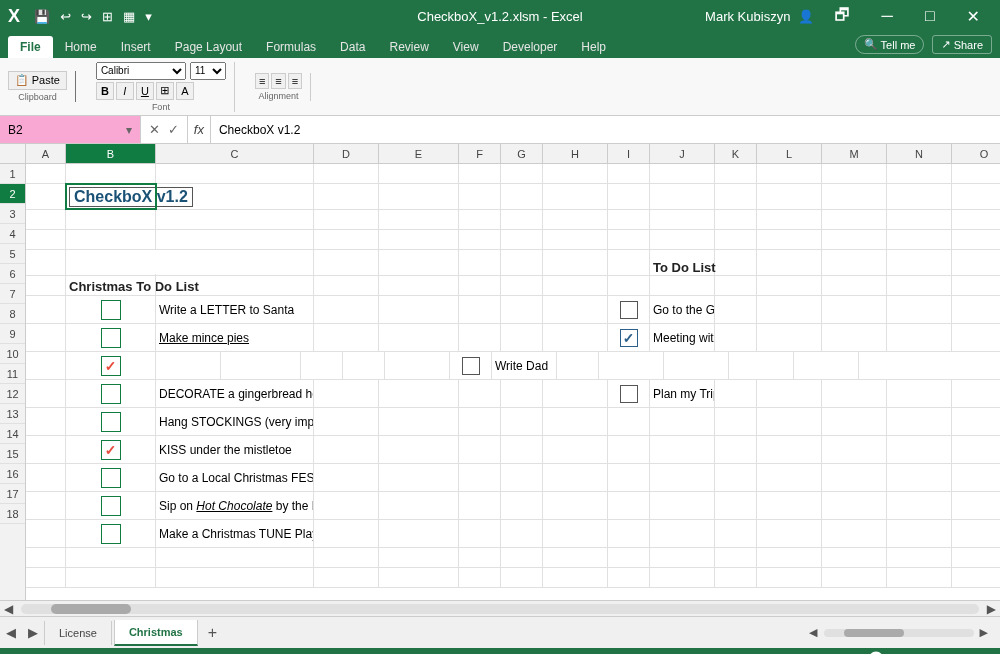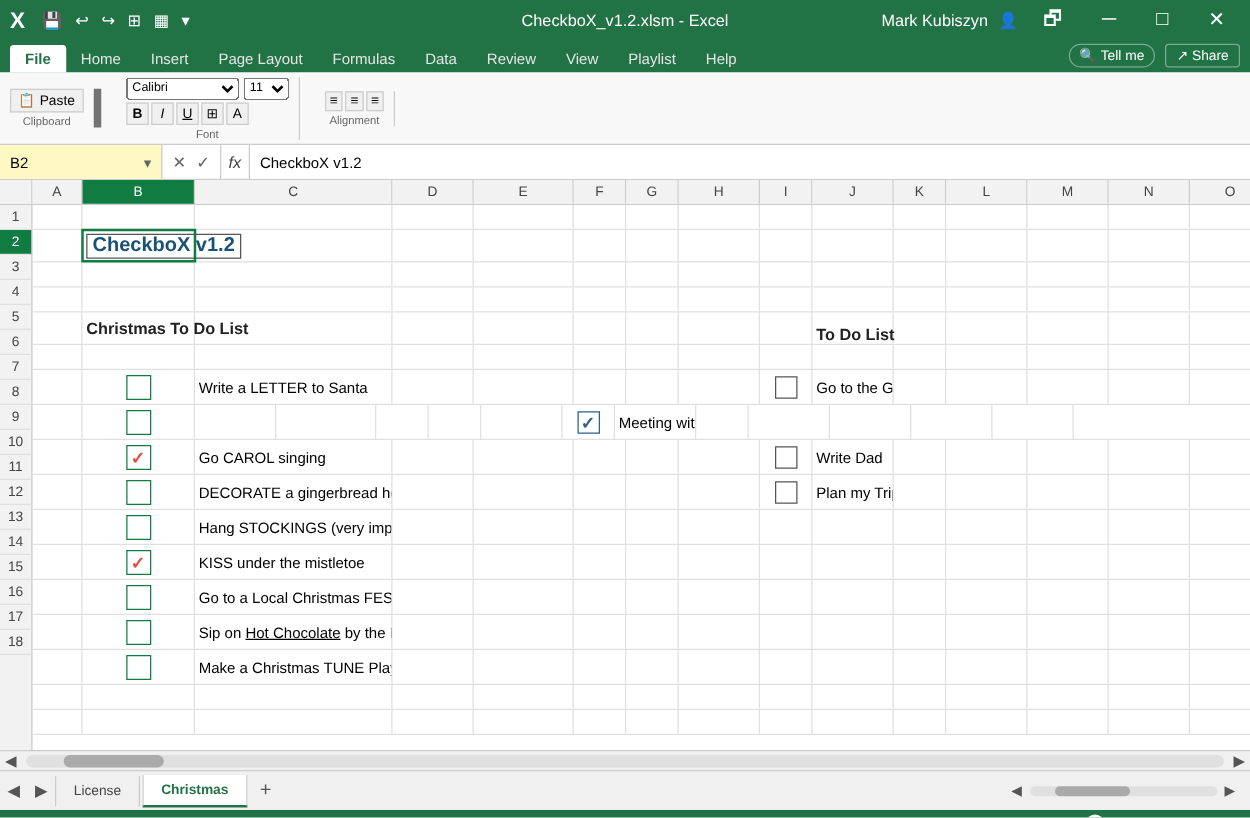--- a/index.html
+++ b/index.html
@@ -54,28 +54,28 @@
 
     
     .formula-bar {
       height: 28px;
       background: #fff;
       border-bottom: 1px solid #ccc;
       display: flex;
       align-items: center;
     }
     .cell-ref {
-      width: 130px;
+      width: 141px;
       border-right: 1px solid #ccc;
       height: 100%;
       display: flex;
       align-items: center;
       padding: 0 8px;
       font-size: 12px;
-      background: #fef9c3;
+      background: #f9a8d4;
       gap: 12px;
     }
     .cell-ref-dropdown { margin-left: auto; color: #666; cursor: pointer; }
     .formula-icons {
       display: flex;
       align-items: center;
       gap: 4px;
       padding: 0 6px;
       border-right: 1px solid #ccc;
       height: 100%;
@@ -315,37 +315,37 @@
 
 <div class="ribbon-tabs">
   <div class="ribbon-tab active">File</div>
   <div class="ribbon-tab">Home</div>
   <div class="ribbon-tab">Insert</div>
   <div class="ribbon-tab">Page Layout</div>
   <div class="ribbon-tab">Formulas</div>
   <div class="ribbon-tab">Data</div>
   <div class="ribbon-tab">Review</div>
   <div class="ribbon-tab">View</div>
-  <div class="ribbon-tab">Playlist</div>
+  <div class="ribbon-tab">Developer</div>
   <div class="ribbon-tab">Help</div>
   <div style="flex:1"></div>
   <div style="display:flex;align-items:flex-end;padding-bottom:4px;gap:8px;padding-right:8px;">
     <span style="color:white;font-size:11px;display:flex;align-items:center;gap:3px;padding:2px 8px;border:1px solid rgba(255,255,255,0.4);border-radius:12px;">
       <span>🔍</span>
       <span>Tell me</span>
     </span>
     <span style="color:white;font-size:11px;display:flex;align-items:center;gap:3px;padding:2px 8px;border:1px solid rgba(255,255,255,0.4);border-radius:3px;">
       <span>↗</span>
       <span>Share</span>
     </span>
   </div>
 </div>
 
 <div class="ribbon-content">
-  <div style="display:flex;flex-direction:column;gap:2px;padding-right:8px;border-right:6px solid #737373;">
+  <div style="display:flex;flex-direction:column;gap:2px;padding-right:8px;border-right:1px solid #737373;">
     <div style="display:flex;gap:4px;align-items:center;">
       <span style="font-size:11px;padding:2px 6px;background:#f0f0f0;border:1px solid #ccc;cursor:pointer;">📋 Paste</span>
     </div>
     <div style="font-size:9px;color:#666;text-align:center;">Clipboard</div>
   </div>
   <div style="display:flex;flex-direction:column;gap:2px;padding:0 8px;border-right:1px solid #ccc;">
     <div style="display:flex;gap:4px;align-items:center;">
       <select style="font-size:10px;width:90px;height:18px;">
         <option>Calibri</option>
       </select>
@@ -501,21 +501,21 @@
         <div class="grid-cell col-j"></div>
         <div class="grid-cell col-k"></div>
         <div class="grid-cell col-l"></div>
         <div class="grid-cell col-m"></div>
         <div class="grid-cell col-n"></div>
         <div class="grid-cell col-o"></div>
       </div>
 
       <div class="grid-row row-tall">
         <div class="grid-cell col-a"></div>
-        <div class="grid-cell col-b" style="overflow:visible;">
+        <div class="grid-cell col-b" style="overflow:visible;margin-top:24px;">
           <span style="font-size:13px;font-weight:600;color:#222;white-space:nowrap;">Christmas To Do List</span>
         </div>
         <div class="grid-cell col-c"></div>
         <div class="grid-cell col-d"></div>
         <div class="grid-cell col-e"></div>
         <div class="grid-cell col-f"></div>
         <div class="grid-cell col-g"></div>
         <div class="grid-cell col-h"></div>
         <div class="grid-cell col-i"></div>
         <div class="grid-cell col-j" style="overflow:visible;align-items:flex-end;">
@@ -569,20 +569,23 @@
         <div class="grid-cell col-l"></div>
         <div class="grid-cell col-m"></div>
         <div class="grid-cell col-n"></div>
         <div class="grid-cell col-o"></div>
       </div>
 
       <div class="grid-row row-extra">
         <div class="grid-cell col-a"></div>
         <div class="grid-cell col-b" style="justify-content:center;">
           <div class="checkbox-cell unchecked"></div>
+        </div>
+        <div class="grid-cell col-c">
+          <span style="text-decoration:underline;">Make mince pies</span>
         </div>
         <div class="grid-cell col-d"></div>
         <div class="grid-cell col-e"></div>
         <div class="grid-cell col-f"></div>
         <div class="grid-cell col-g"></div>
         <div class="grid-cell col-h"></div>
         <div class="grid-cell col-i" style="justify-content:center;">
           <div class="todo-checkbox" style="border-color:#2c5f8a;">
             <span class="todo-check-blue">✓</span>
           </div>
@@ -597,23 +600,20 @@
         <div class="grid-cell col-o"></div>
       </div>
 
       <div class="grid-row row-extra">
         <div class="grid-cell col-a"></div>
         <div class="grid-cell col-b" style="justify-content:center;">
           <div class="checkbox-cell checked-green">
             <span class="checkbox-check-green">✓</span>
           </div>
         </div>
-        <div class="grid-cell col-c">
-          <span>Go CAROL singing</span>
-        </div>
         <div class="grid-cell col-d"></div>
         <div class="grid-cell col-e"></div>
         <div class="grid-cell col-f"></div>
         <div class="grid-cell col-g"></div>
         <div class="grid-cell col-h"></div>
         <div class="grid-cell col-i" style="justify-content:center;">
           <div class="todo-checkbox"></div>
         </div>
         <div class="grid-cell col-j">
           <span>Write Dad</span>
@@ -719,21 +719,21 @@
         <div class="grid-cell col-o"></div>
       </div>
 
       <div class="grid-row row-extra">
         <div class="grid-cell col-a"></div>
         <div class="grid-cell col-b" style="justify-content:center;">
           <div class="checkbox-cell unchecked"></div>
         </div>
         <div class="grid-cell col-c">
           <span style="">
-            <span>Sip on </span><span style="text-decoration:underline;">Hot Chocolate</span><span> by the Fire</span>
+            <span>Sip on </span><span style="text-decoration:underline;font-style:italic;">Hot Chocolate</span><span> by the Fire</span>
           </span>
         </div>
         <div class="grid-cell col-d"></div>
         <div class="grid-cell col-e"></div>
         <div class="grid-cell col-f"></div>
         <div class="grid-cell col-g"></div>
         <div class="grid-cell col-h"></div>
         <div class="grid-cell col-i"></div>
         <div class="grid-cell col-j"></div>
         <div class="grid-cell col-k"></div>

